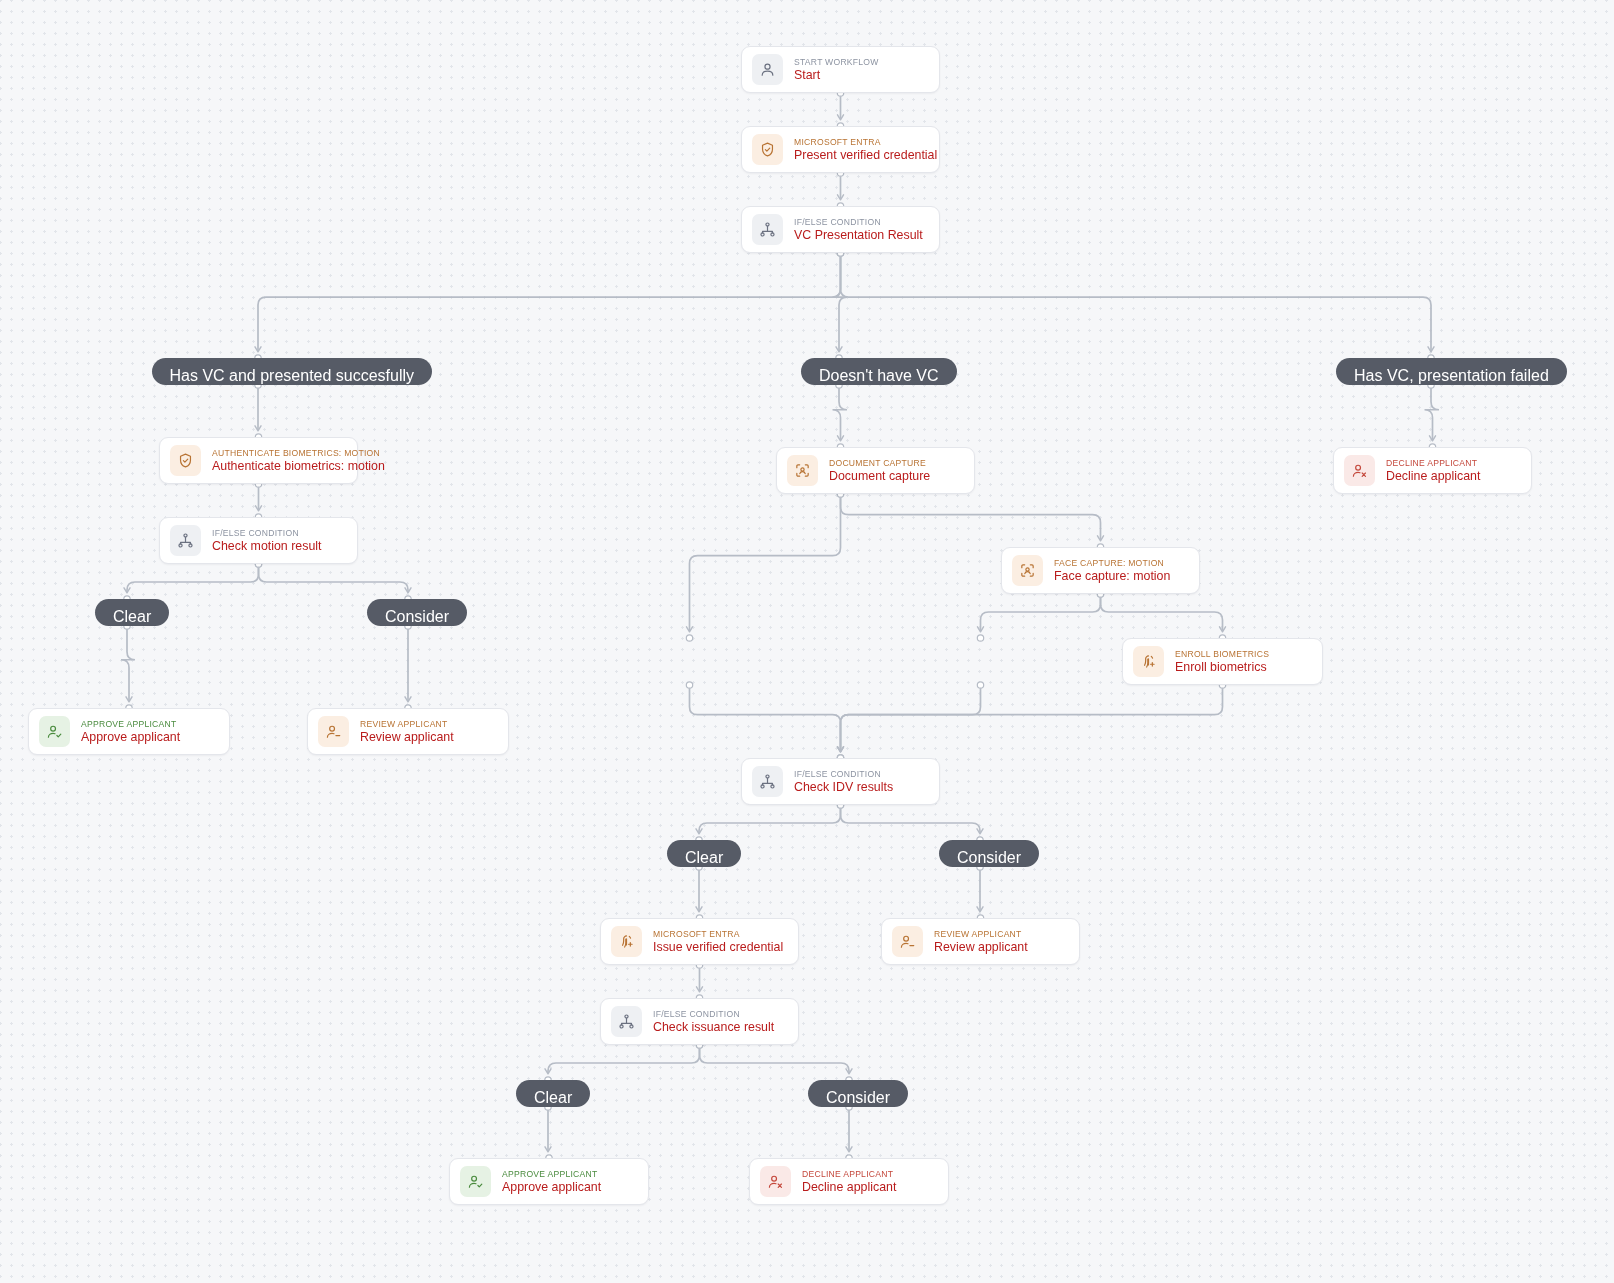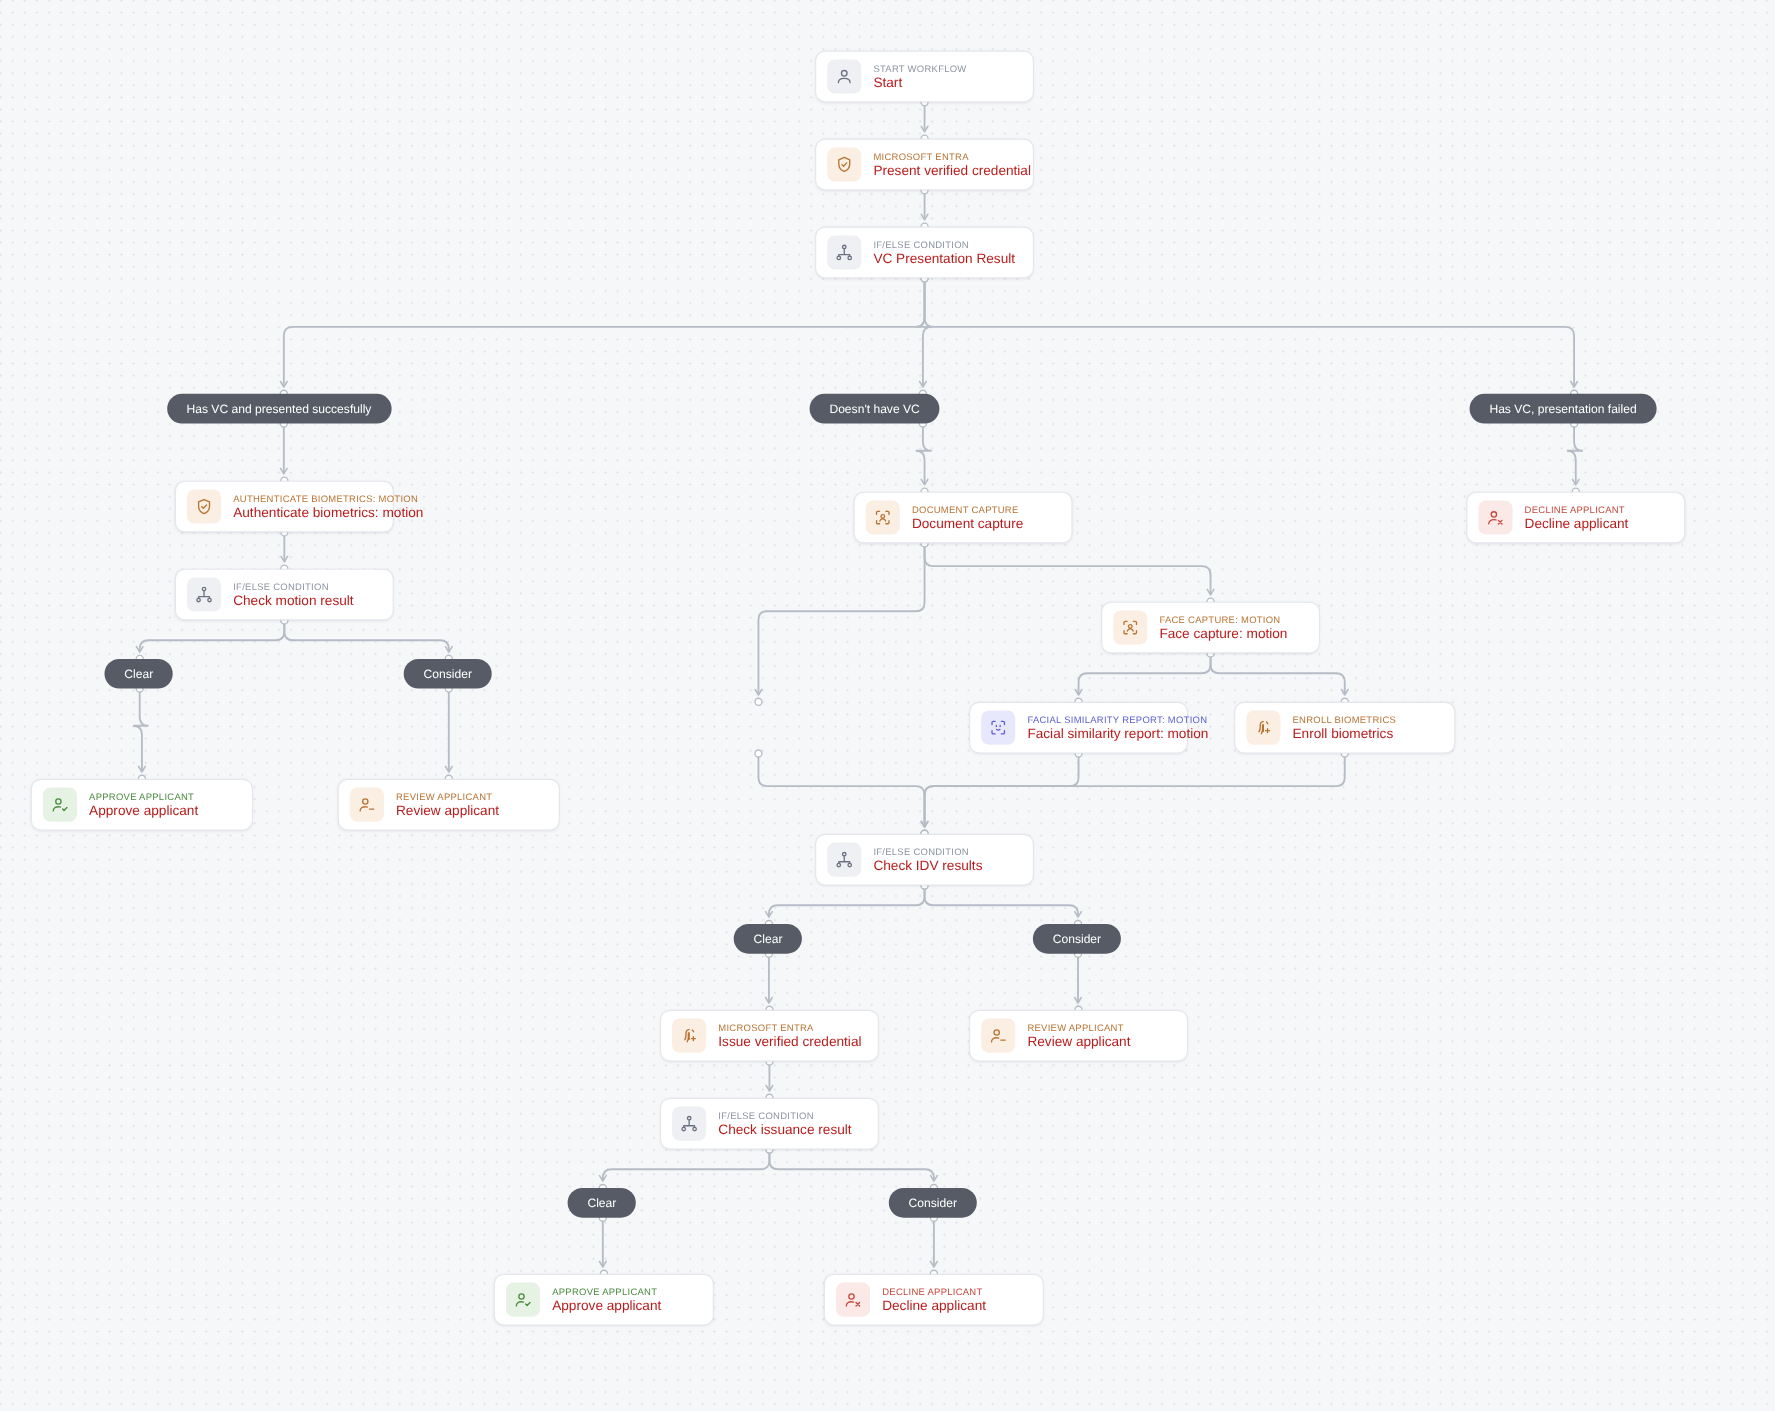--- a/index.html
+++ b/index.html
@@ -63,22 +63,22 @@
   .n-red    .kicker { color: #c4483c; }
   .n-gray   .ico { background: #eef0f3; }
   .n-gray   .kicker { color: #8c93a1; }
 
   .pill {
     position: absolute;
     background: #565b66;
     color: #ffffff;
     border-radius: 999px;
     height: 27px;
-    display: flex; align-items: center; justify-content: center;
-    font-size: 11px;
+    display: flex; align-items: flex-end; justify-content: center;
+    font-size: 16px;
     padding: 0 18px;
     white-space: nowrap;
   }
 </style>
 </head>
 <body>
 
 <div id="canvas">
   <svg id="edges">
       <defs>
@@ -296,32 +296,20 @@
           <circle cx="10" cy="8" r="3.4"></circle>
           <path d="M3.4 20c0-3.4 3-5.3 6.6-5.3 1 0 1.9.15 2.7.42"></path>
           <path d="M15.4 17.8h5.4"></path>
         </svg>
       </div>
       <div class="txt">
         <div class="kicker">REVIEW APPLICANT</div>
         <div class="title">Review applicant</div>
       </div>
     </div>
-    <div class="node n-indigo" style="left: 881px; top: 638px; width: 199px;">
-      <div class="ico">
-        <svg width="17" height="17" viewBox="0 0 24 24" fill="none" stroke="#5b5fd6" stroke-width="1.7" stroke-linecap="round" stroke-linejoin="round">
-          <path d="M4 8V5.6A1.6 1.6 0 015.6 4H8M16 4h2.4A1.6 1.6 0 0120 5.6V8M20 16v2.4a1.6 1.6 0 01-1.6 1.6H16M8 20H5.6A1.6 1.6 0 014 18.4V16"></path>
-          <path d="M9.6 9.2v1.4M14.4 9.2v1.4M9.8 14.2c1.4 1.2 3 1.2 4.4 0"></path>
-        </svg>
-      </div>
-      <div class="txt">
-        <div class="kicker">FACIAL SIMILARITY REPORT: MOTION</div>
-        <div class="title">Facial similarity report: motion</div>
-      </div>
-    </div>
     <div class="node n-orange" style="left: 1122px; top: 638px; width: 201px;">
       <div class="ico">
         <svg width="17" height="17" viewBox="0 0 24 24" fill="none" stroke="#b87333" stroke-width="1.7" stroke-linecap="round" stroke-linejoin="round">
           <path d="M12 4.2a4 4 0 00-4 4v2.6c0 2.4-.5 4.6-1.5 6.5"></path>
           <path d="M12 8.2v8.6M9.4 19.8c1-1.6 1.6-3.5 1.6-5.6V8.6"></path>
           <path d="M16 4.8a4.5 4.5 0 011.7 2.4"></path>
           <path d="M17.4 13.4v5M14.9 15.9h5"></path>
         </svg>
       </div>
       <div class="txt">
@@ -406,21 +394,21 @@
         </svg>
       </div>
       <div class="txt">
         <div class="kicker">DECLINE APPLICANT</div>
         <div class="title">Decline applicant</div>
       </div>
     </div>
     <div class="pill" style="top: 358px; left: 151.5px;">
       <span>Has VC and presented succesfully</span>
     </div>
-    <div class="pill" style="top: 358px; left: 736px;">
+    <div class="pill" style="top: 358px; left: 801px;">
       <span>Doesn't have VC</span>
     </div>
     <div class="pill" style="top: 358px; left: 1336px;">
       <span>Has VC, presentation failed</span>
     </div>
     <div class="pill" style="top: 599px; left: 95px;">
       <span>Clear</span>
     </div>
     <div class="pill" style="top: 599px; left: 367px;">
       <span>Consider</span>

